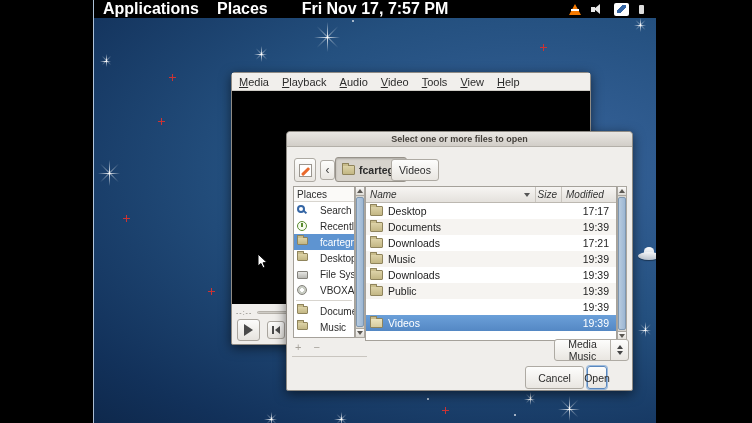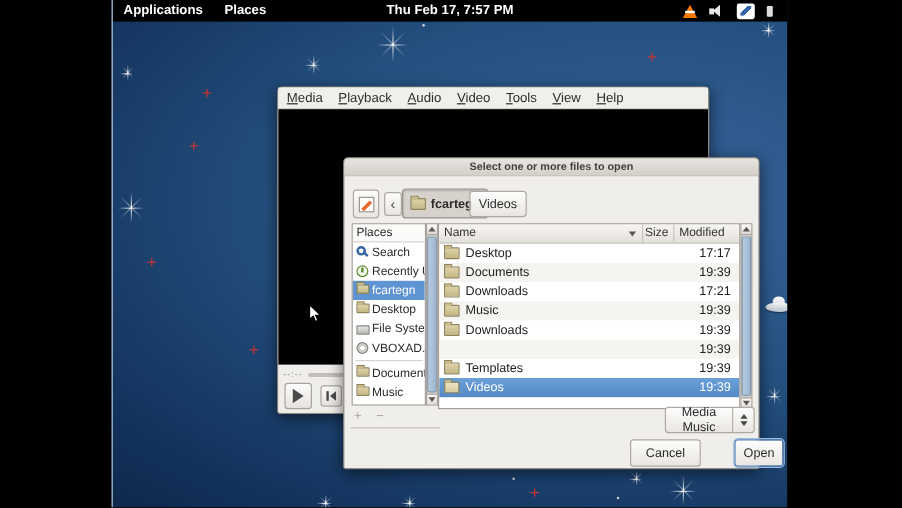--- a/index.html
+++ b/index.html
@@ -27,21 +27,21 @@
   .dot { position:absolute; width:2px; height:2px; border-radius:50%; background:rgba(255,255,255,.8); }
 
   .ufo { position:absolute; left:544px; top:245px; width:22px; height:16px; }
   .ufo .saucer { position:absolute; top:7px; left:0; width:22px; height:8px; border-radius:50%;
     background:linear-gradient(#f4f6f8,#b9c2cc); box-shadow:0 1px 1px rgba(0,0,0,.4); }
   .ufo .dome { position:absolute; top:2px; left:6px; width:10px; height:8px; border-radius:50% 50% 0 0;
     background:linear-gradient(#ffffff,#cfd8e2); }
 
   
   .panel { position:absolute; left:0; top:0; right:0; height:18px; background:#000;
-    color:#fff; display:flex; align-items:center; font-size:11px; z-index:50;text-align:right; }
+    color:#fff; display:flex; align-items:center; font-size:16px; z-index:50;text-align:right; }
   .panel .menu { padding:0 9px; font-weight:bold; height:18px; line-height:18px; cursor:default; }
   .panel .clock { position:absolute; left:50%; transform:translateX(-50%); font-weight:bold; white-space:nowrap; }
   .tray { position:absolute; right:12px; top:0; height:18px; display:flex; align-items:center; gap:10px; }
   .cone { width:0; height:0; border-left:6px solid transparent; border-right:6px solid transparent;
     border-bottom:11px solid #f57900; position:relative; }
   .cone::after { content:""; position:absolute; left:-4px; top:5px; width:8px; height:2px; background:#fff; }
   .spk { width:13px; height:11px; position:relative; }
   .spk::before { content:""; position:absolute; left:0; top:3px; width:4px; height:5px; background:#e8e8e8; }
   .spk::after { content:""; position:absolute; left:3px; top:0; border-top:5.5px solid transparent;
     border-bottom:5.5px solid transparent; border-right:6px solid #e8e8e8; }
@@ -103,21 +103,21 @@
 
   .folder { width:13px; height:10px; background:linear-gradient(#ddd3a8,#c3b784); border:1px solid #8f845c;
     border-radius:1px; position:relative; flex:0 0 auto; }
   .folder::before { content:""; position:absolute; left:-1px; top:-3px; width:5px; height:2px;
     background:#c9bd8c; border:1px solid #8f845c; border-bottom:none; border-radius:1px 1px 0 0; }
   .folder.lite { background:linear-gradient(#ece4c0,#d6cb9e); }
 
   .places { position:absolute; left:6px; top:54px; width:62px; height:152px; background:#fff;
     border:1px solid #a5a19a; font-size:10px; color:#2b2b2b; overflow:hidden; }
   .places-hd { height:15px; line-height:15px; padding-left:3px; border-bottom:1px solid #d8d5cf; background:#fbfaf8; }
-  .pitem { height:16px; display:flex; align-items:center; gap:2px; padding-left:3px; white-space:nowrap; overflow:hidden; }
+  .pitem { height:16px; display:flex; align-items:center; gap:12px; padding-left:3px; white-space:nowrap; overflow:hidden; }
   .pitem.sel { background:#5e94d1; color:#fff; }
   .psep { height:1px; background:#d8d5cf; margin:2px 2px; }
   .pic { width:11px; height:11px; flex:0 0 auto; position:relative; }
   .ic-search { border:2px solid #3465a4; border-radius:50%; width:8px; height:8px; }
   .ic-search::after { content:""; position:absolute; left:6px; top:6px; width:4px; height:2px; background:#3465a4; transform:rotate(45deg); }
   .ic-clock { border:1.5px solid #5a8a30; border-radius:50%; width:10px; height:10px; background:#f6fbef; }
   .ic-clock::after { content:""; position:absolute; left:4px; top:2px; width:1.5px; height:4px; background:#5a8a30; }
   .ic-drive { width:11px; height:8px; margin-top:2px; background:linear-gradient(#e6e6e3,#b8b8b3); border:1px solid #84827c; border-radius:1px; }
   .ic-disc { width:10px; height:10px; border-radius:50%; background:radial-gradient(circle at 50% 50%, #fff 0 2px, #c9cdc4 2px 5px); border:1px solid #84827c; }
 
@@ -129,43 +129,43 @@
     border-bottom:1px solid #aaa69f; display:flex; align-items:center; justify-content:center; }
   .sb-btn.bot { bottom:0; top:auto; border-top:1px solid #aaa69f; border-bottom:none; }
   .sb-tri-up { width:0; height:0; border-left:3px solid transparent; border-right:3px solid transparent; border-bottom:4px solid #5b5853; }
   .sb-tri-dn { width:0; height:0; border-left:3px solid transparent; border-right:3px solid transparent; border-top:4px solid #5b5853; }
   .sb-thumb { position:absolute; left:0; width:8px; background:linear-gradient(90deg,#b7cbe0,#9db7d3); border:1px solid #7e97b1; border-radius:2px; }
 
   
   .filelist { position:absolute; left:78px; top:54px; width:252px; height:155px; background:#fff;
     border:1px solid #a5a19a; font-size:10.5px; color:#222; overflow:hidden; }
   .flhead { display:flex; height:16px; background:linear-gradient(#f7f5f3,#e4e1dc); border-bottom:1px solid #bcb8b1; font-size:10px; color:#333; }
-  .fl-col { display:flex; align-items:center; padding:0 4px; border-right:1px solid #c9c5bf; position:relative; }
+  .fl-col { display:flex; align-items:center; padding:0 4px; border-right:1px solid #c9c5bf; position:relative;font-style:italic; }
   .col-name { width:170px; } .col-size { width:26px; justify-content:flex-end; } .col-mod { flex:1; border-right:none; }
   .sortmark { position:absolute; right:5px; width:0; height:0; border-left:3.5px solid transparent;
     border-right:3.5px solid transparent; border-top:4px solid #555; }
   .frow { display:flex; align-items:center; height:16px; }
   .frow:nth-child(odd) { background:#f6f4f1; }
   .frow .fname { width:196px; display:flex; align-items:center; gap:5px; padding-left:4px; }
   .frow .fmod { flex:1; text-align:right; padding-right:7px; }
   .frow.sel { background:linear-gradient(#6ba0d9,#5488c4); color:#fff; }
 
   .bmbtns { position:absolute; left:8px; top:209px; display:flex; gap:12px; color:#a5a19a; font-size:11px; }
   .hline { position:absolute; left:5px; top:224px; width:75px; height:1px; background:#c9c5bf; }
 
   
   .combo { position:absolute; left:267px; top:207px; width:75px; height:22px; padding:0; }
   .combo .cb-label { flex:1; text-align:center; }
   .combo .cb-arrows { width:18px; height:100%; border-left:1px solid #b5b1aa; display:flex; flex-direction:column;
     align-items:center; justify-content:center; gap:2px; }
   .tri-u { width:0; height:0; border-left:3.5px solid transparent; border-right:3.5px solid transparent; border-bottom:4px solid #444; }
   .tri-d { width:0; height:0; border-left:3.5px solid transparent; border-right:3.5px solid transparent; border-top:4px solid #444; }
   .btn-cancel { position:absolute; left:238px; top:234px; width:59px; height:23px; }
-  .btn-open { position:absolute; left:300px; top:234px; width:41px; height:23px;
-    border-color:#5a87bd; box-shadow:0 0 0 1px #9cbbdd;margin-left:25px; }
+  .btn-open { position:absolute; left:300px; top:234px; width:20px; height:23px;
+    border-color:#5a87bd; box-shadow:0 0 0 1px #9cbbdd; }
 
   
   .cursor { position:absolute; left:163px; top:253px; z-index:60; }
 </style>
 </head>
 <body>
 
 <div class="screen">
 
   <div class="sparkle" style="left:220px;top:22px;width:26px;height:30px;">
@@ -219,21 +219,21 @@
   <div class="dot" style="left:333px;top:398px;"></div>
   <div class="dot" style="left:508px;top:368px;"></div>
   <div class="ufo">
       <i class="dome"></i>
       <i class="saucer"></i>
     </div>
 
   <div class="panel">
     <div class="menu">Applications</div>
     <div class="menu">Places</div>
-    <div class="clock">Thu Feb 17,  7:57 PM</div>
+    <div class="clock">Fri Nov 17,  7:57 PM</div>
     <div class="tray">
       <div class="cone"></div>
       <div class="spk"></div>
       <div class="badge"></div>
       <div class="pwr"></div>
     </div>
   </div>
 
   <div class="window vlc">
     <div class="vlc-menubar">
@@ -390,27 +390,27 @@
         <div class="fmod">19:39</div>
       </div>
       <div class="frow">
         <div class="fname">
             <div class="folder"></div>
             <span>Downloads</span>
           </div>
         <div class="fmod">19:39</div>
       </div>
       <div class="frow">
-        <div class="fmod">19:39</div>
-      </div>
-      <div class="frow">
-        <div class="fname">
-            <div class="folder"></div>
-            <span>Templates</span>
-          </div>
+        <div class="fname">
+            <div class="folder"></div>
+            <span>Public</span>
+          </div>
+        <div class="fmod">19:39</div>
+      </div>
+      <div class="frow">
         <div class="fmod">19:39</div>
       </div>
       <div class="frow sel">
         <div class="fname">
             <div class="folder lite"></div>
             <span>Videos</span>
           </div>
         <div class="fmod">19:39</div>
       </div>
     </div>

